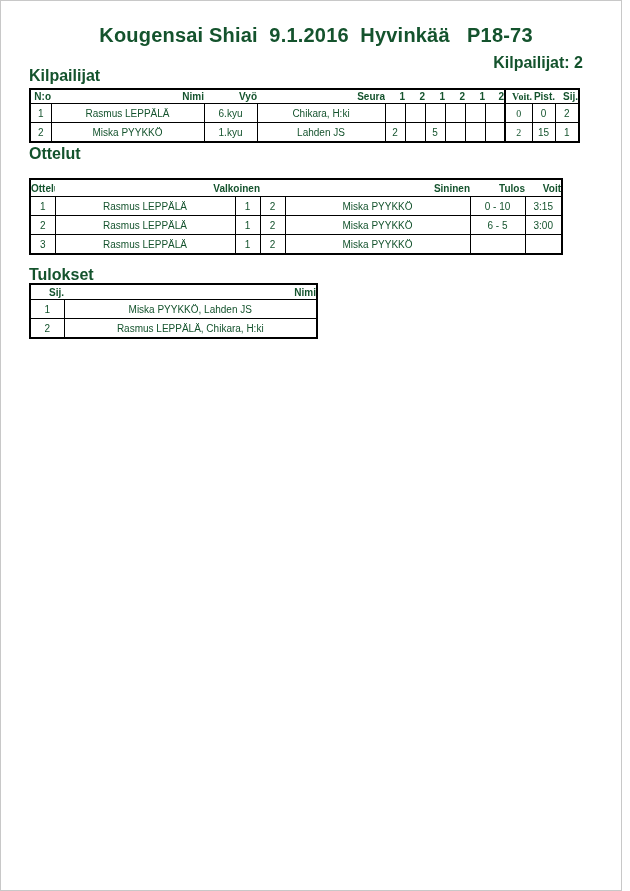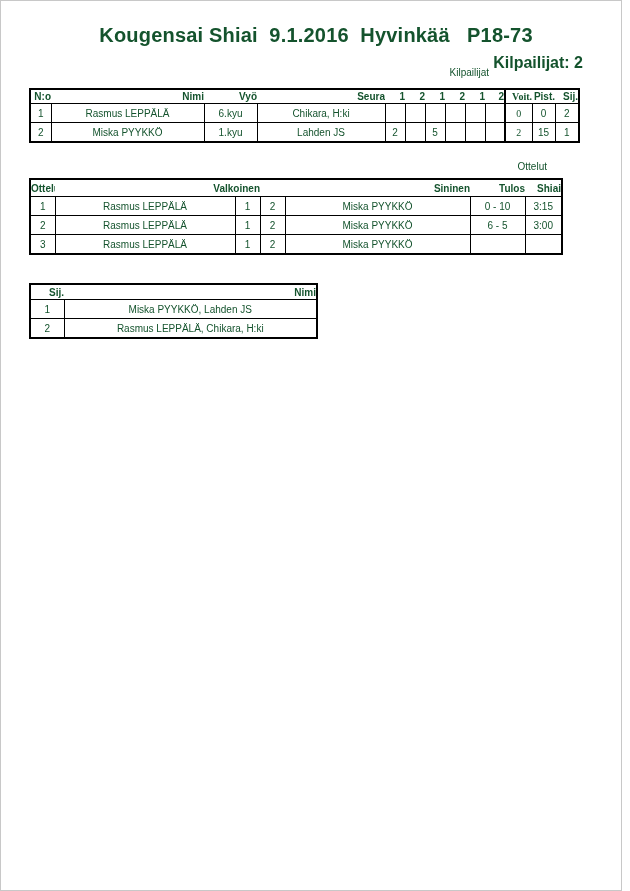--- a/index.html
+++ b/index.html
@@ -16,25 +16,25 @@
   .main-title{
     position:absolute;top:23px;left:0;width:630px;
     text-align:center;font-size:20px;font-weight:bold;
     white-space:pre;letter-spacing:0.2px;
   }
   .count-label{
     position:absolute;top:53px;right:38px;
     font-size:16px;font-weight:bold;
   }
   .sec-title{
-    position:absolute;text-align:right;
-    font-size:10px;font-weight:normal;white-space:nowrap;
+    position:absolute;text-align:left;
+    font-size:16px;font-weight:bold;white-space:nowrap;
   }
   .sec1{top:66px;left:28px;width:460px;}
-  .sec2{top:160px;left:28px;width:518px;}
+  .sec2{top:144px;left:28px;width:518px;}
   .sec3{top:265px;left:28px;width:308px;}
 
   table.tbl{
     position:absolute;left:28px;
     border-collapse:collapse;table-layout:fixed;
     border:2px solid #000;background:#fff;
   }
   .t1{top:87px;width:549px;}
   .t2{top:177px;width:532px;}
   .t3{top:282px;width:287px;}
@@ -145,21 +145,21 @@
       <col style="width:185px">
         <col style="width:55px">
         <col style="width:37px">
     </colgroup>
     <tbody>
         <tr>
       <th class="hl">Ottelu</th>
       <th colspan="2">Valkoinen</th>
       <th colspan="2">Sininen</th>
       <th>Tulos</th>
-      <th>Shiai</th>
+      <th>Voit</th>
     </tr>
     <tr>
       <td>1</td>
       <td class="al6">Rasmus LEPPÄLÄ</td>
       <td>1</td>
       <td>2</td>
       <td class="al6">Miska PYYKKÖ</td>
       <td>0 - 10</td>
       <td>3:15</td>
     </tr>
@@ -177,20 +177,21 @@
       <td class="al6">Rasmus LEPPÄLÄ</td>
       <td>1</td>
       <td>2</td>
       <td class="al6">Miska PYYKKÖ</td>
       <td></td>
       <td></td>
     </tr>
   </tbody>
     </table>
 
+  <div class="sec-title sec3">Tulokset</div>
 
   <table class="tbl t3">
     <colgroup>
       <col style="width:34px">
         <col style="width:253px">
     </colgroup>
     <tbody>
         <tr>
       <th>Sij.</th>
       <th>Nimi</th>

